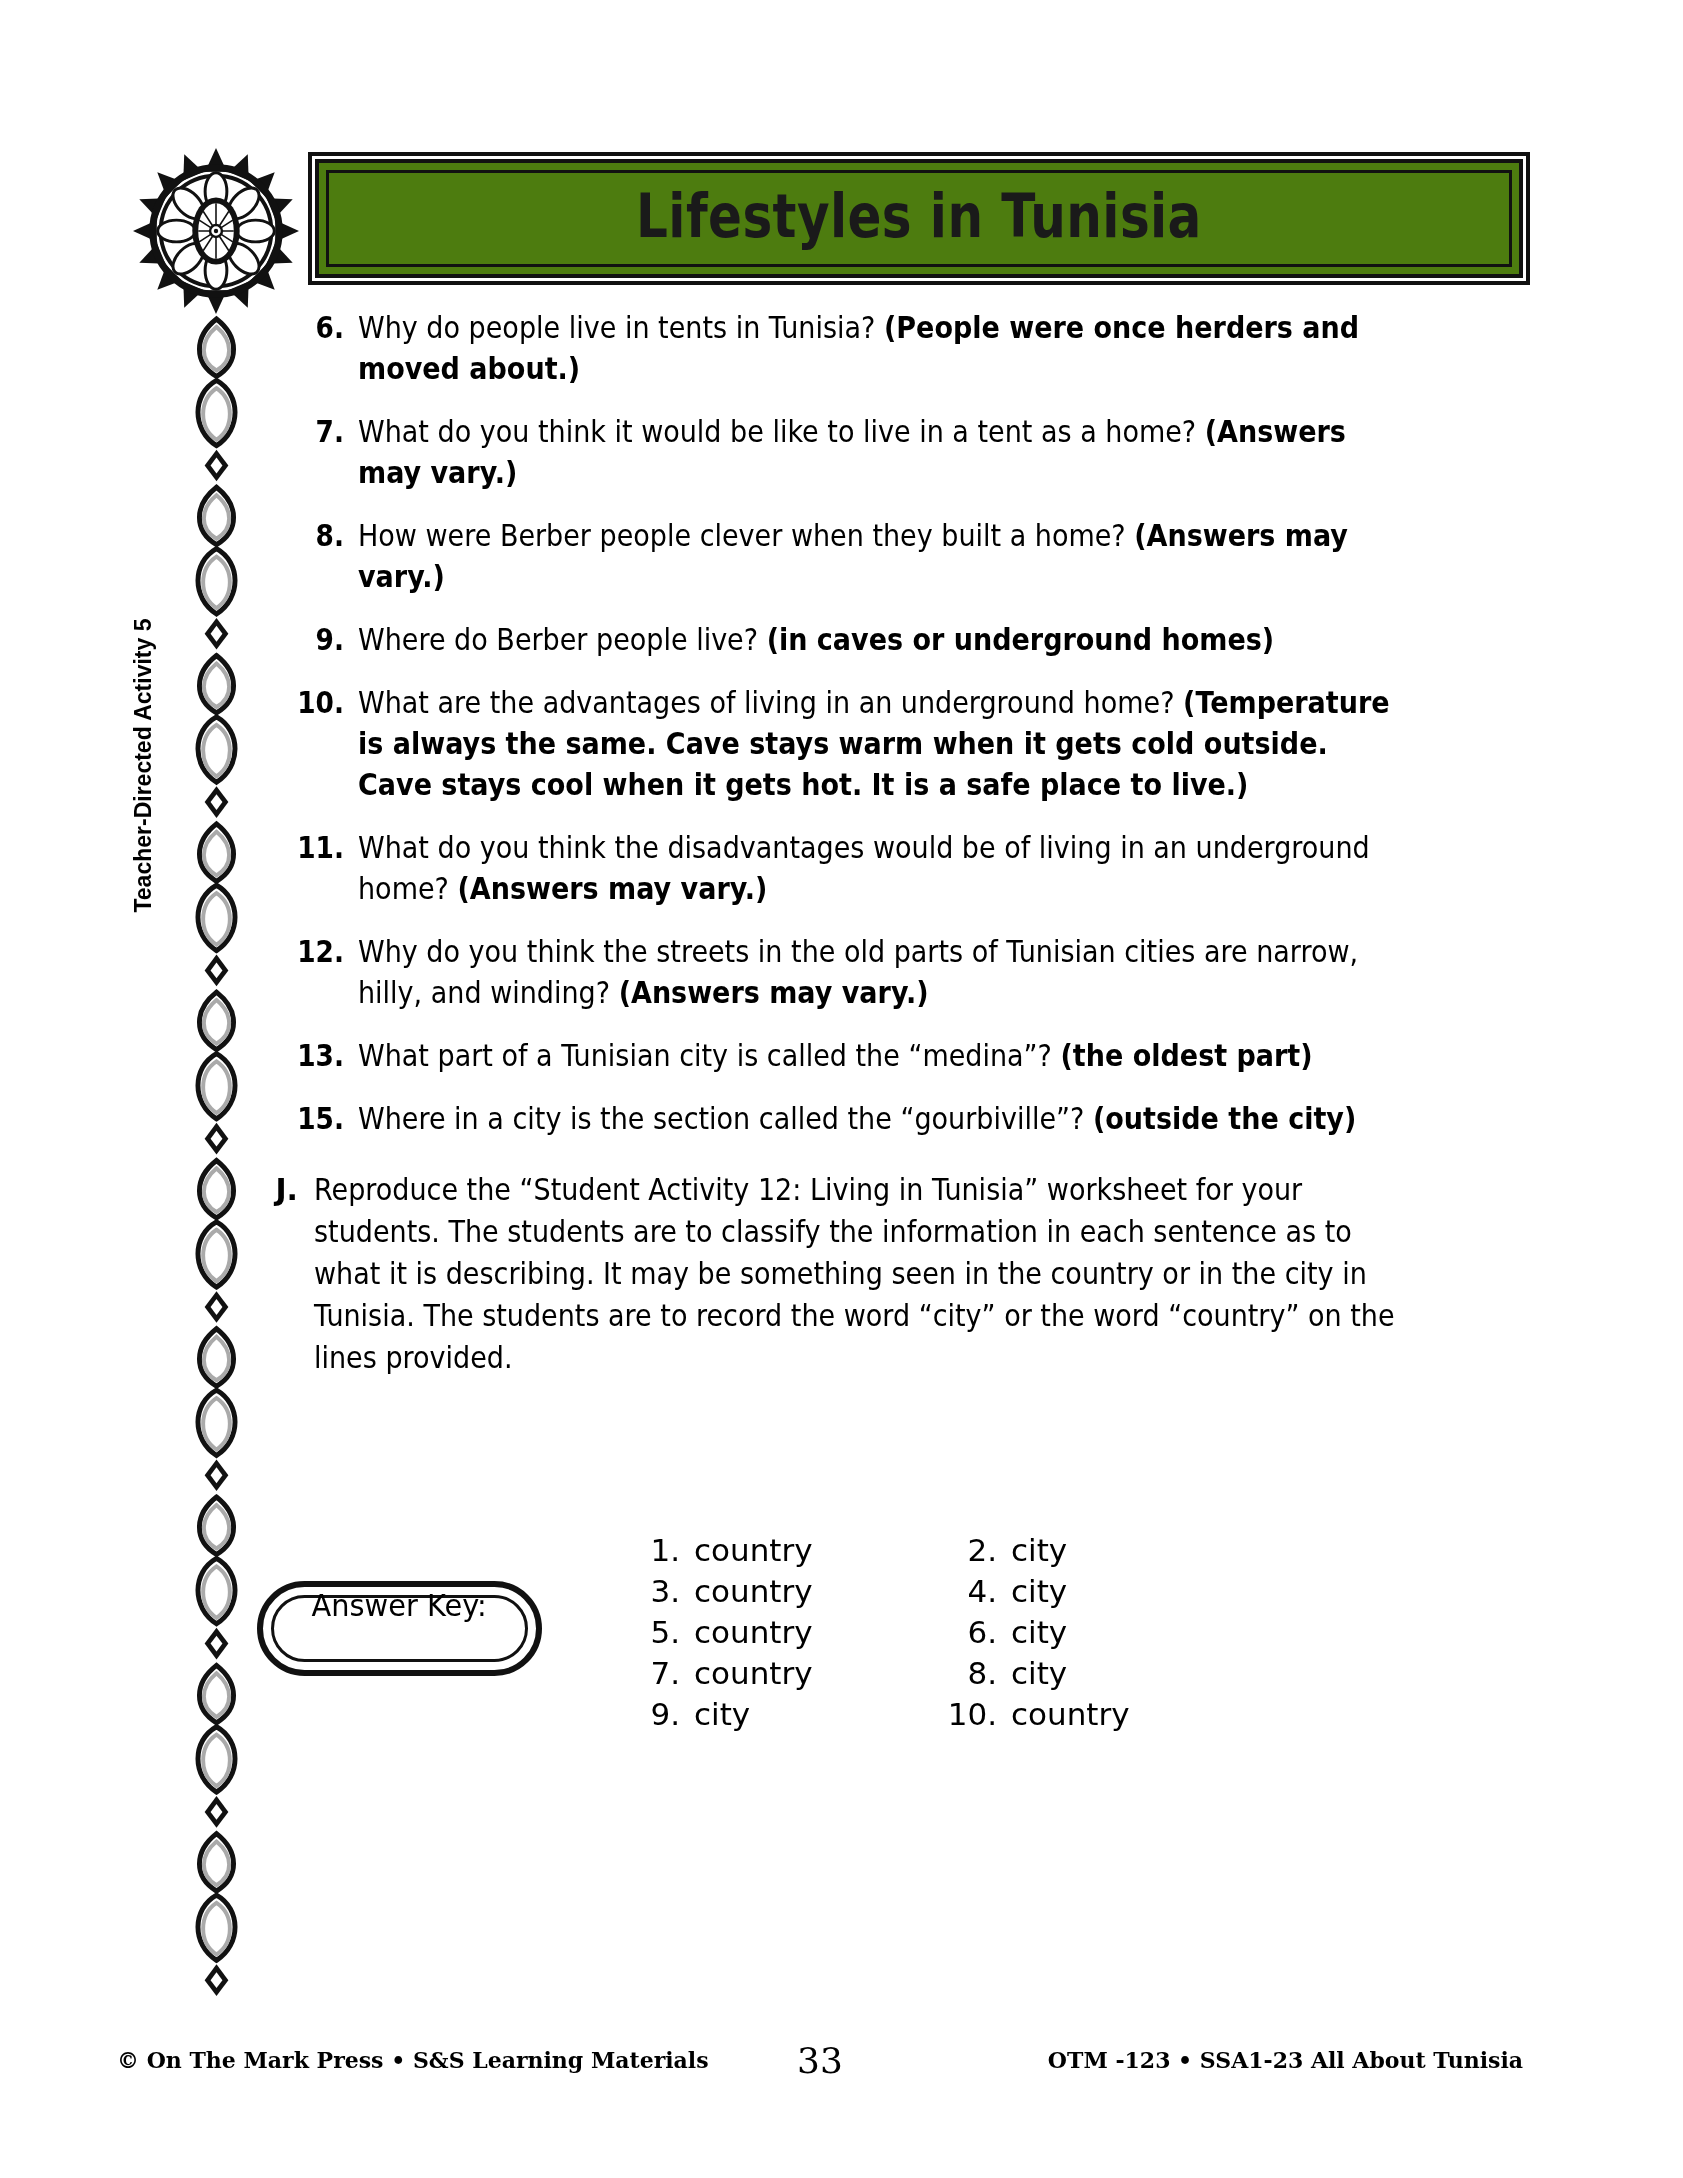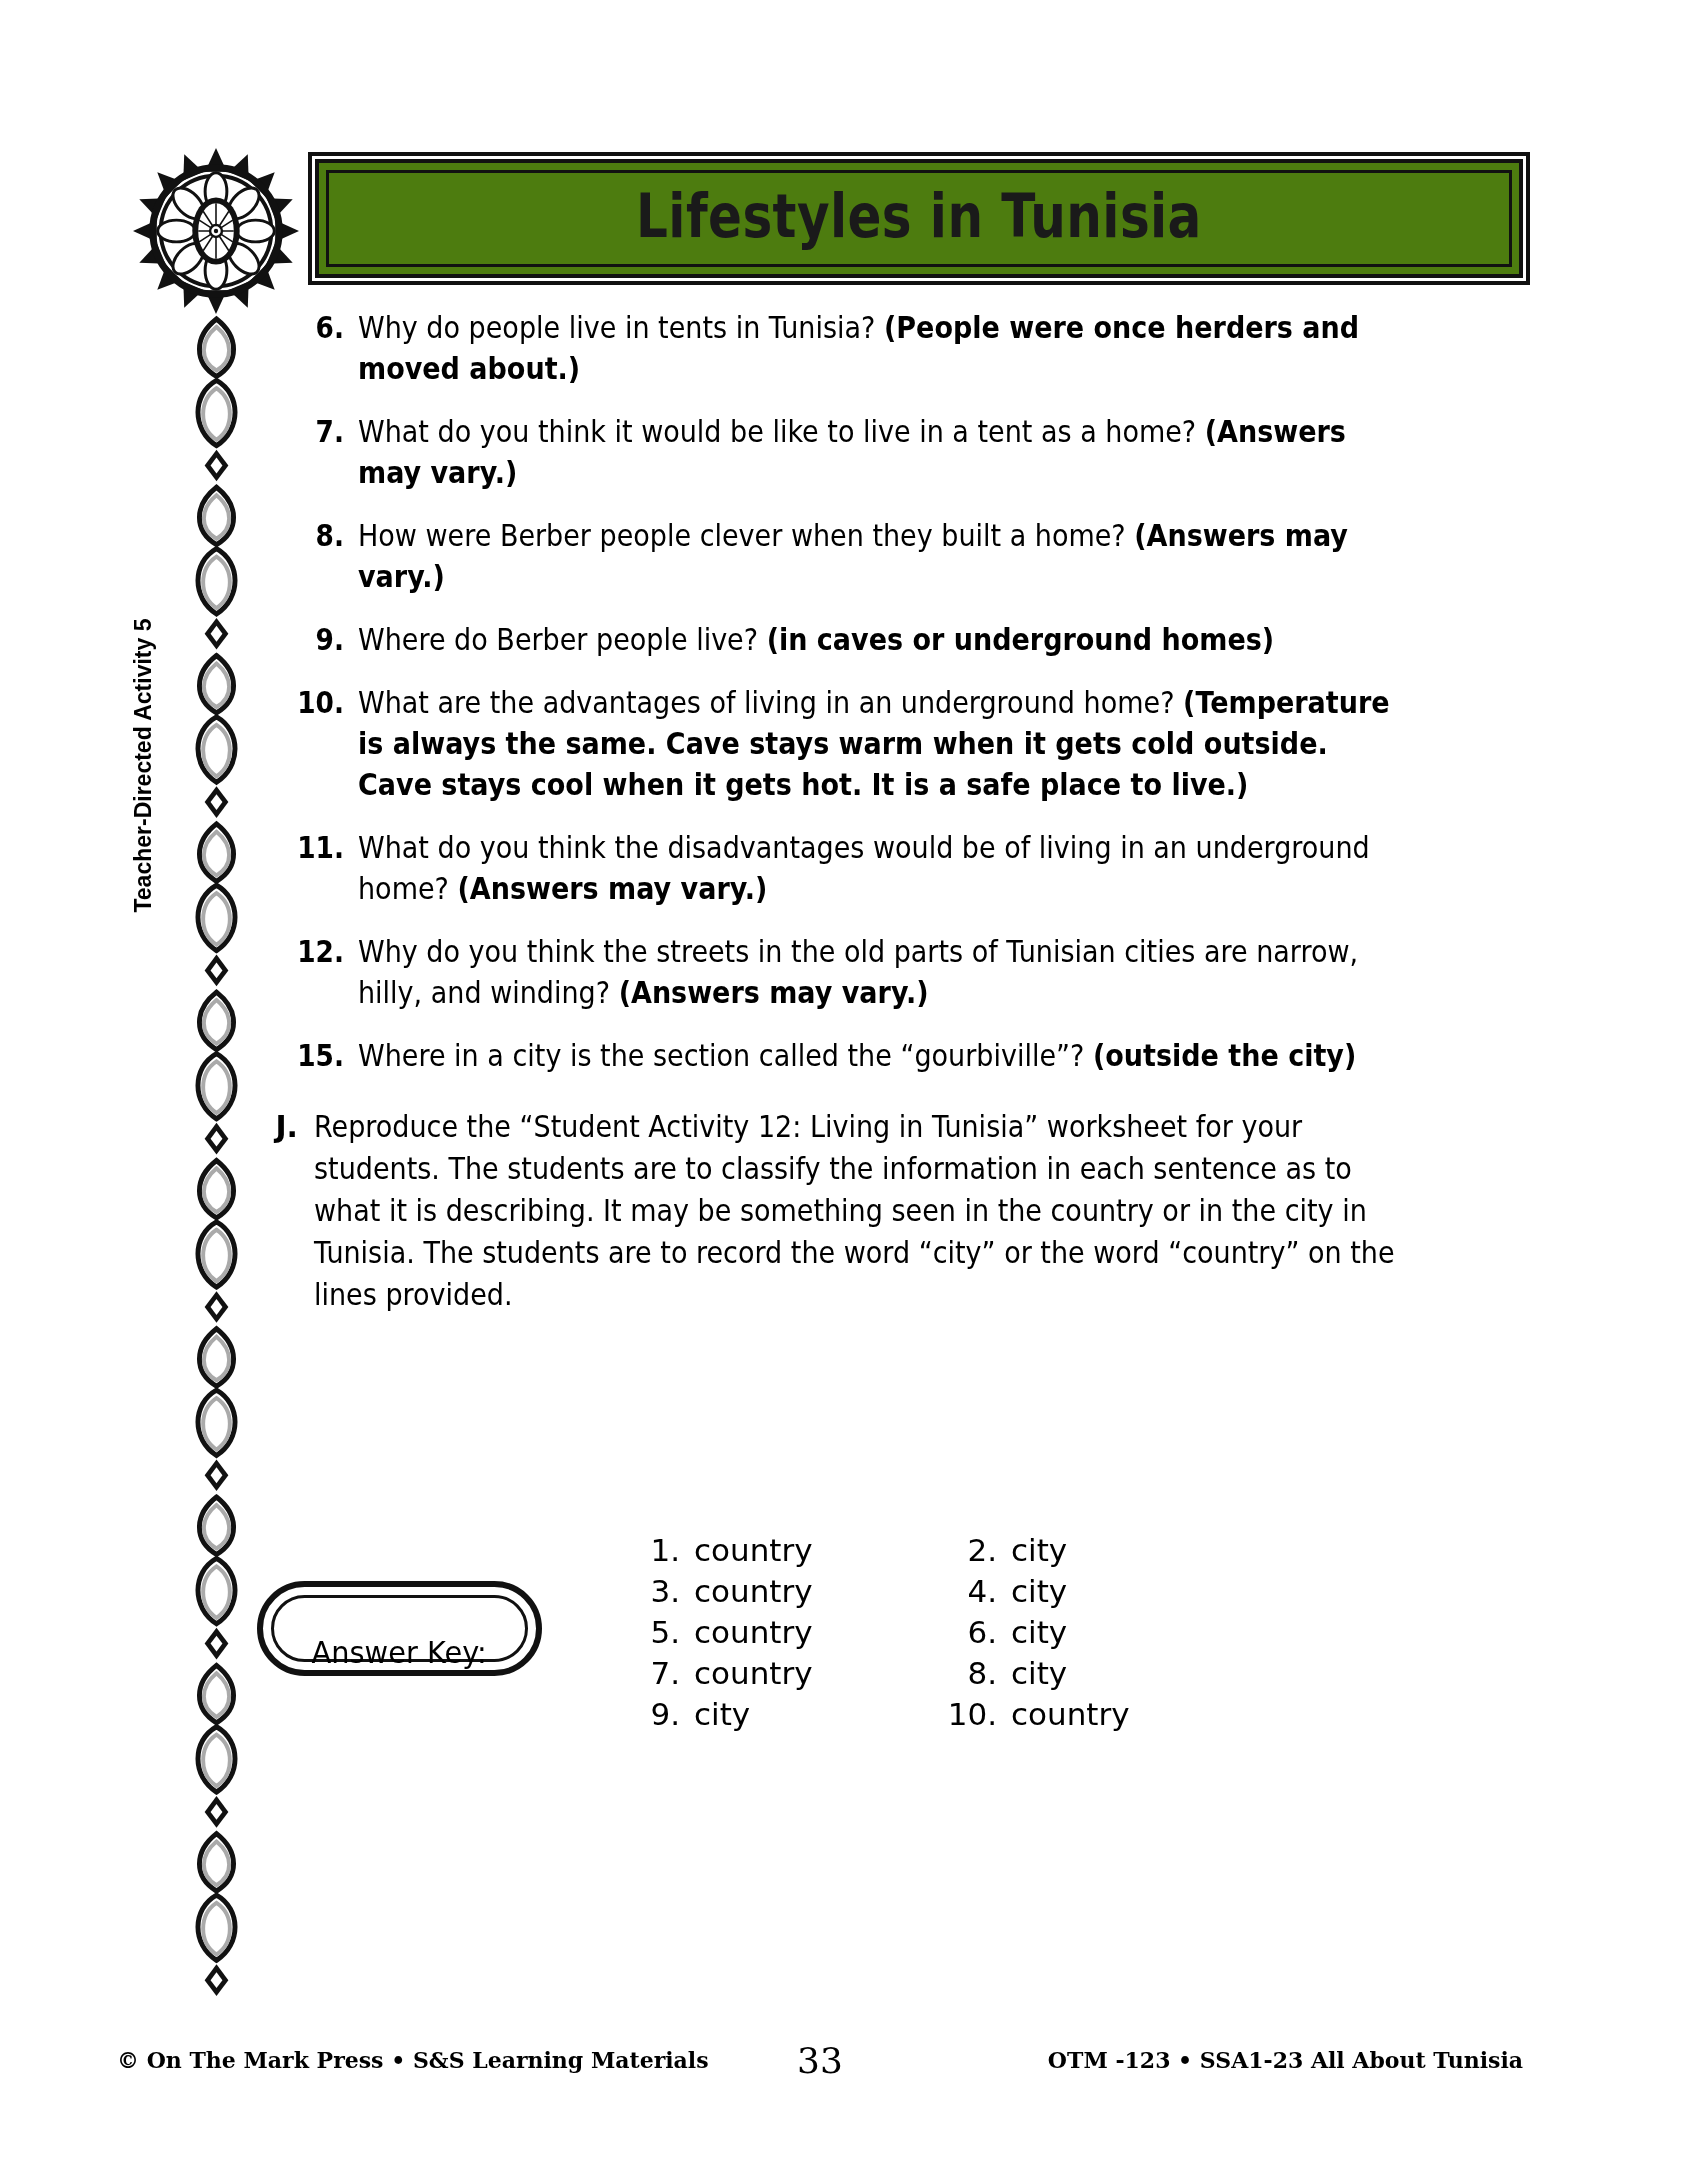--- a/index.html
+++ b/index.html
@@ -175,21 +175,21 @@
     position: absolute;
     left: 0px;
     top: 51px;
     width: 285px;
     height: 95px;
     border: 6px solid #111;
     border-radius: 50px;
     background: #fff;
     box-sizing: border-box;
     display: flex;
-    align-items: flex-end;
+    align-items: flex-start;
     justify-content: center;
   }
   .akey-badge::before {
     content: "";
     position: absolute;
     inset: 8px;
     border: 3px solid #111;
     border-radius: 42px;
     pointer-events: none;
   }
@@ -415,20 +415,24 @@
         </div>
         <div class="q-item">
           <div class="q-num">11.</div>
           <div class="q-body"><span>What do you think the disadvantages would be of living in an underground home? </span><span class="ans">(Answers may vary.)</span></div>
         </div>
         <div class="q-item">
           <div class="q-num">12.</div>
           <div class="q-body"><span>Why do you think the streets in the old parts of Tunisian cities are narrow, hilly, and winding? </span><span class="ans">(Answers may vary.)</span></div>
         </div>
         <div class="q-item">
+          <div class="q-num">13.</div>
+          <div class="q-body"><span>What part of a Tunisian city is called the “medina”? </span><span class="ans">(the oldest part)</span></div>
+        </div>
+        <div class="q-item">
           <div class="q-num">15.</div>
           <div class="q-body"><span>Where in a city is the section called the “gourbiville”? </span><span class="ans">(outside the city)</span></div>
         </div>
       </div>
 
     <div class="l-item">
       <div class="l-letter">J.</div>
       <div class="l-body">Reproduce the “Student Activity 12: Living in Tunisia” worksheet for your students.  The students are to  classify the information in each sentence as to what it is describing.  It may be something seen in the country or in the city in Tunisia.  The students are to record the word “city” or the word “country” on the lines provided.</div>
     </div>
   </div>

